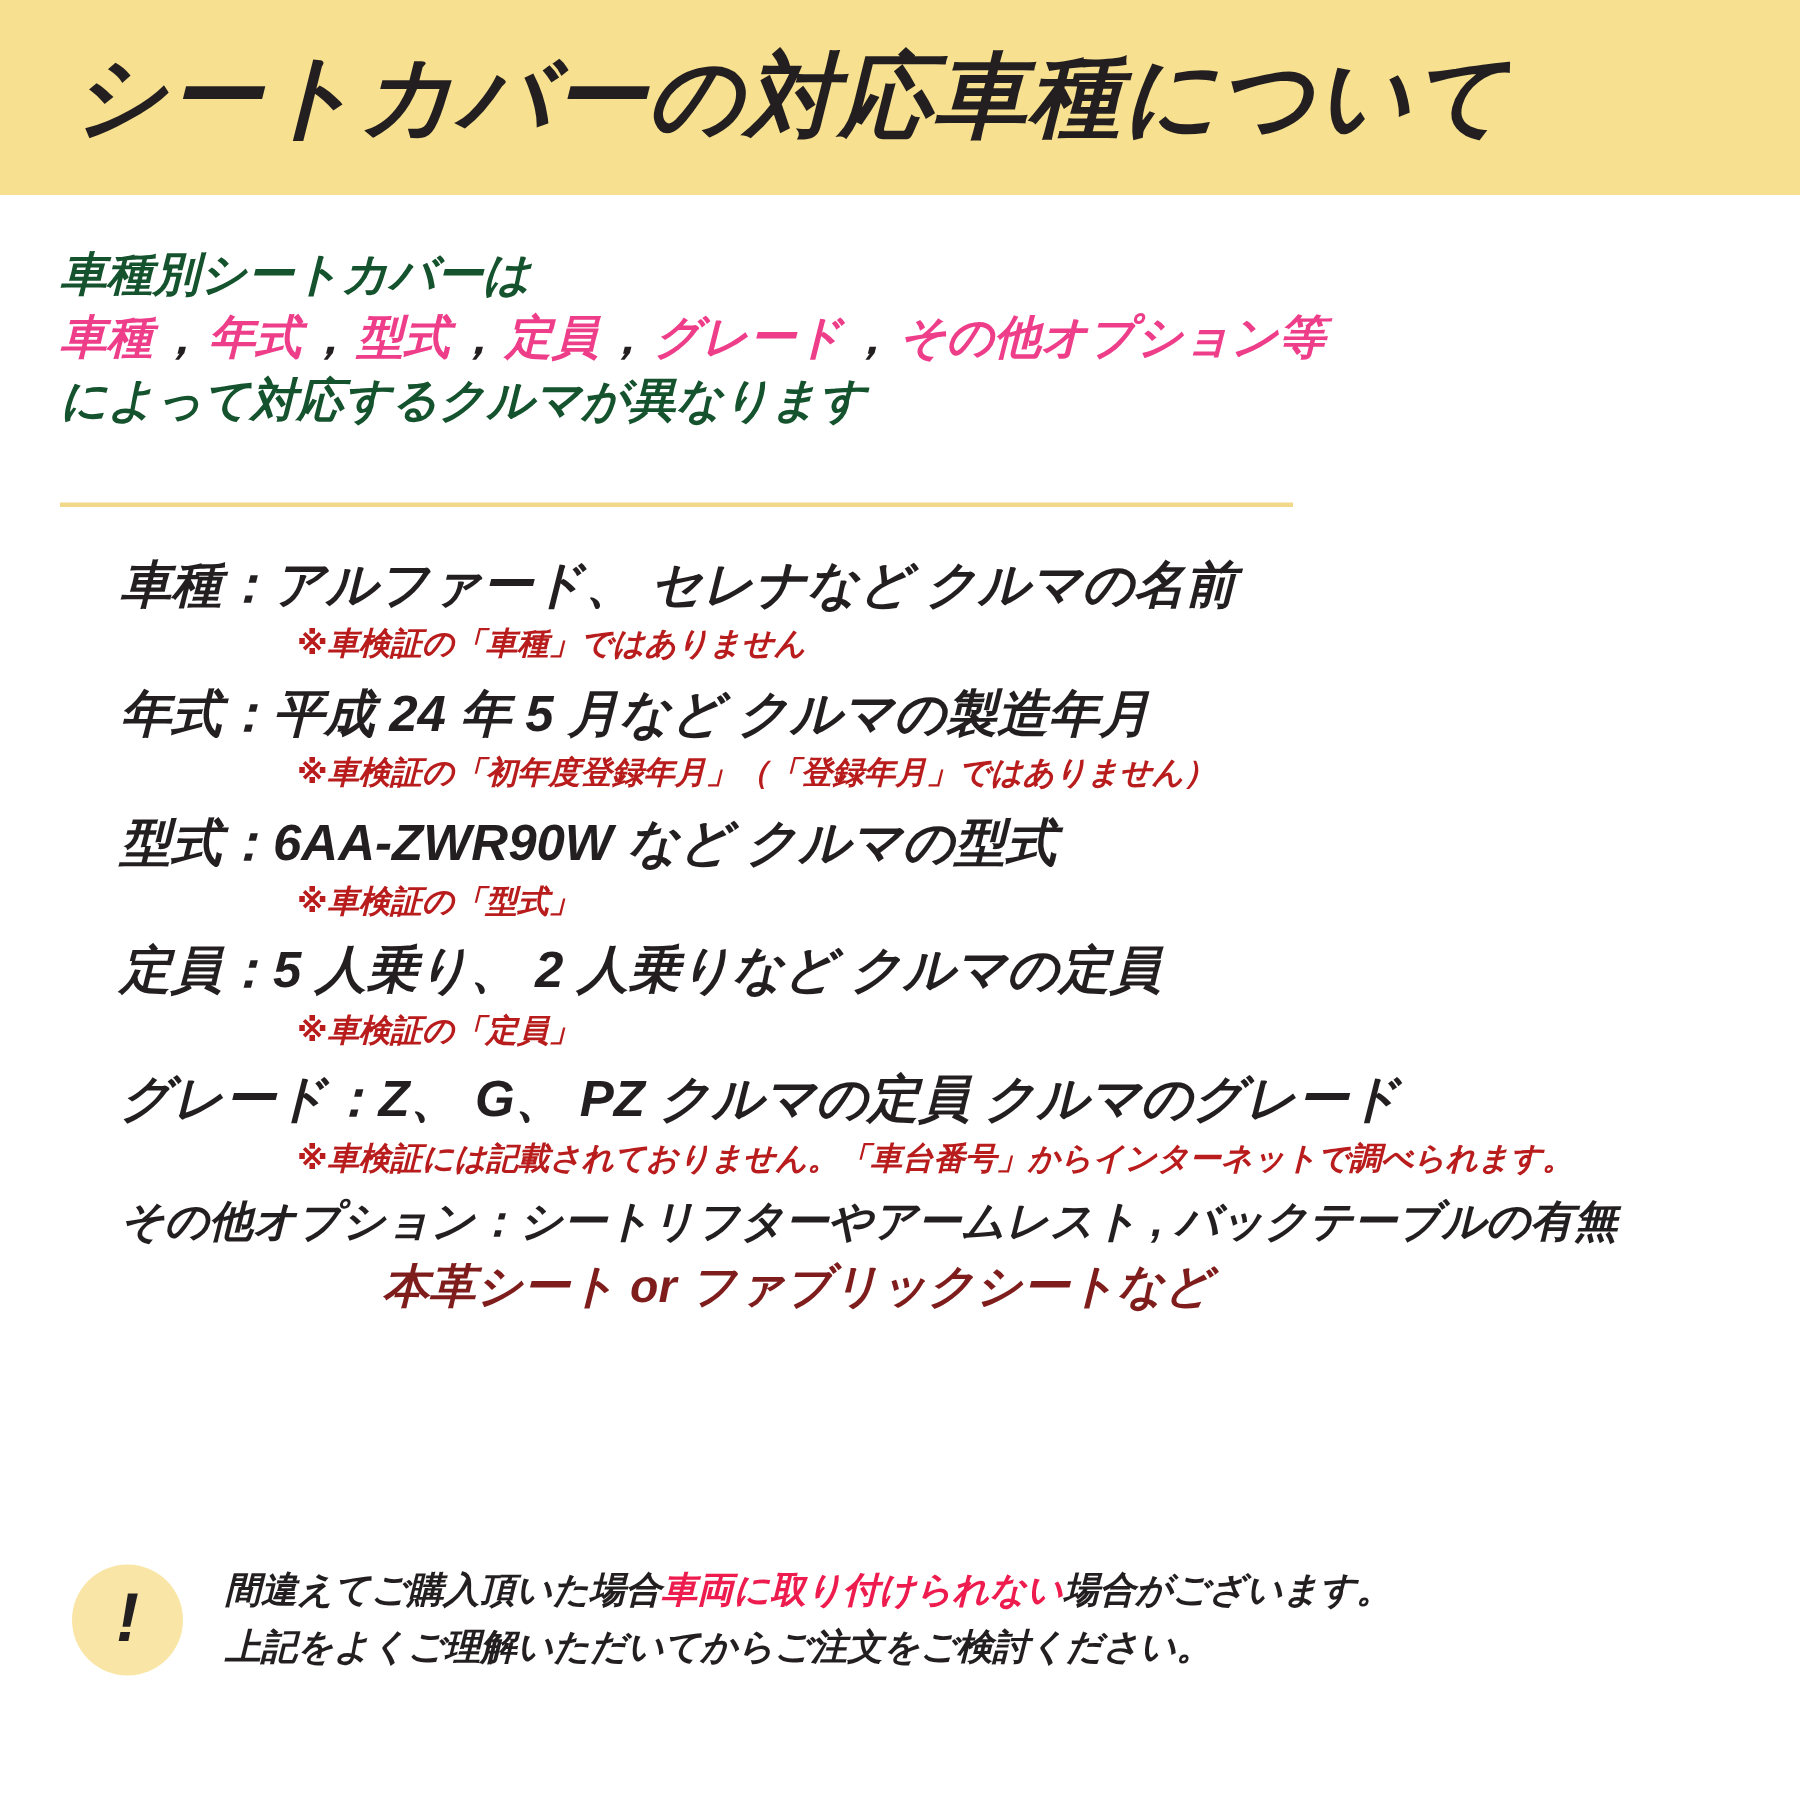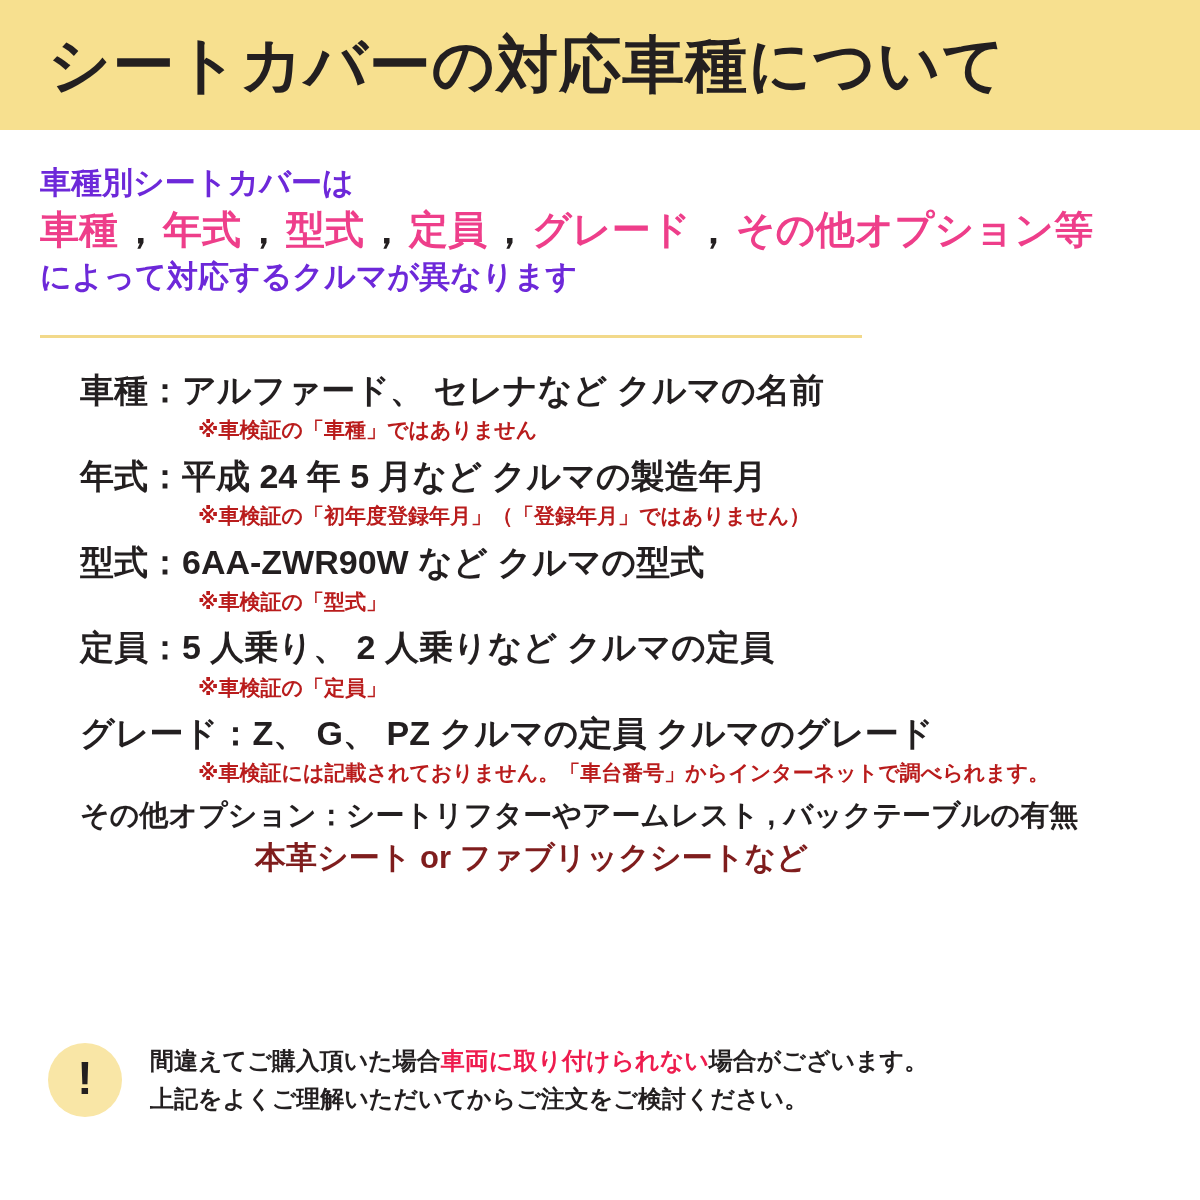--- a/index.html
+++ b/index.html
@@ -12,20 +12,21 @@
     background: #ffffff;
     font-family: "Liberation Sans", "DejaVu Sans", sans-serif;
     color: #231f20;
     overflow: hidden;
   }
   .page {
     position: relative;
     width: 1200px;
     height: 1200px;
     box-sizing: border-box;
+    font-style: italic;
   }
 
   
   .header-band {
     position: absolute;
     left: 0;
     top: 0;
     width: 1200px;
     height: 130px;
     background: #f7e08f;
@@ -46,26 +47,26 @@
   .intro {
     position: absolute;
     left: 40px;
     top: 162px;
     width: 1120px;
   }
   .intro-line {
     font-size: 31px;
     font-weight: bold;
     line-height: 1.35;
-    color: #6d28d9;
+    color: #14532d;
     white-space: nowrap;
   }
   .intro-line.keywords {
     color: #ee3e8a;
-    font-size: 39px;
+    font-size: 31px;
   }
   .kw-sep {
     color: #231f20;
     font-weight: bold;
     padding: 0 3px;
   }
 
   .divider {
     position: absolute;
     left: 40px;

